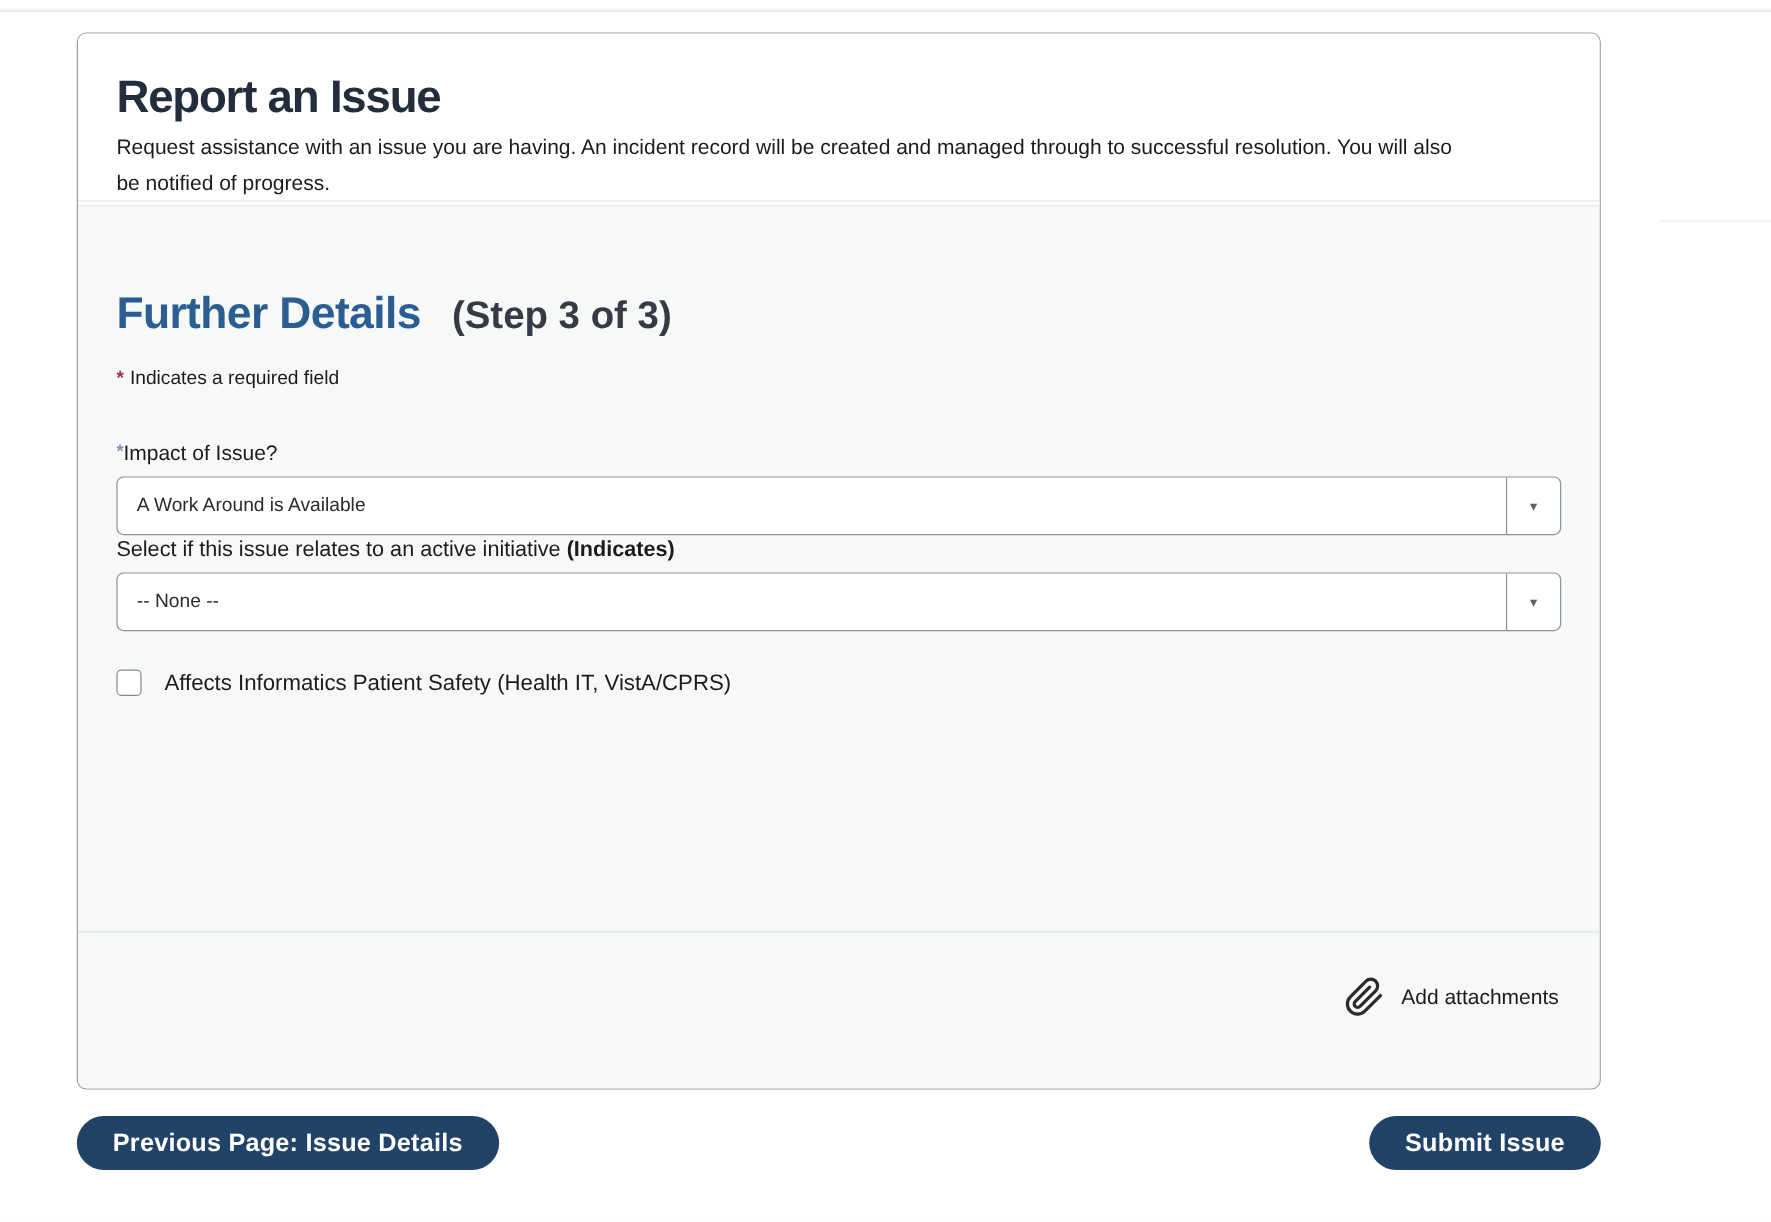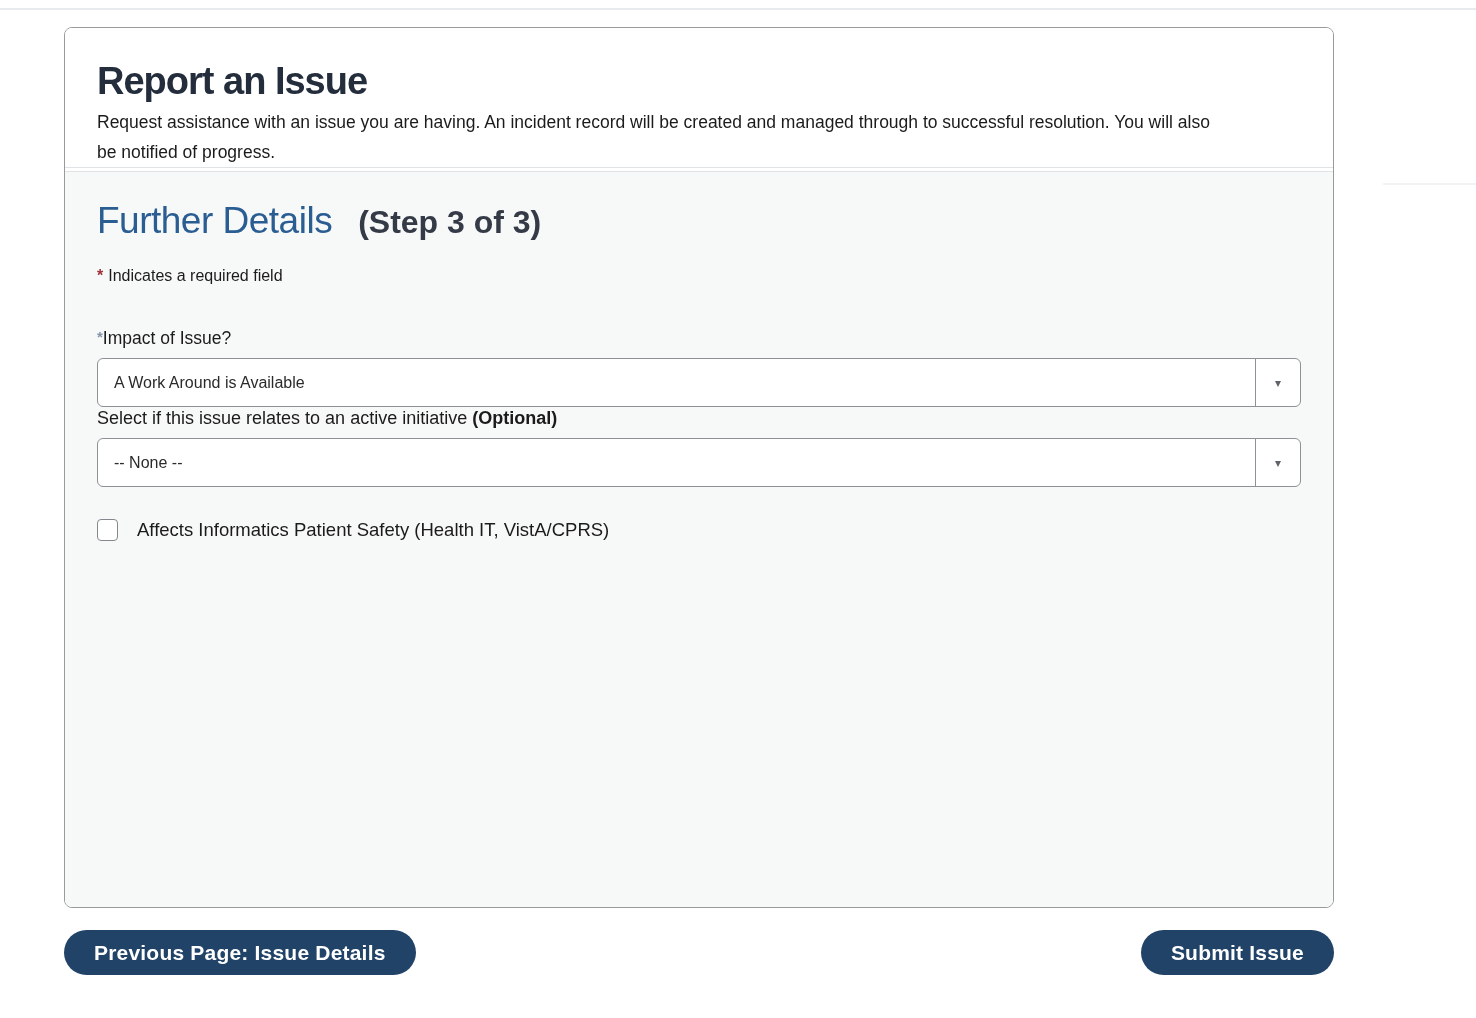--- a/index.html
+++ b/index.html
@@ -39,21 +39,21 @@
     margin-top: 27px; font-size: 19.5px; font-weight: 700; line-height: 34px;
     color: #9e3139; max-width: 1210px;
   }
   .alert a {
     color: #2f6fb2; text-decoration: none; font-weight: 700; cursor: pointer;
   }
   .divider { height: 5px; background: #ffffff; border-top: 1px solid #dfe3e6; border-bottom: 1px solid #dfe3e6; }
   .card-body { flex: 1; background: #f7f8f8; padding: 28px 32px 0 32px; }
   .section-title-row { display: flex; align-items: baseline; }
   .section-title-row h2 {
-    font-size: 37px; font-weight: 400; letter-spacing: -0.5px; color: #2a5d92;
+    font-size: 37px; font-weight: 700; letter-spacing: -0.5px; color: #2a5d92; margin-top: 40px;
   }
   .step {
     margin-left: 26px; font-size: 32px; font-weight: 700; color: #343b46;
   }
   .req-note { margin-top: 24px; font-size: 16px; line-height: 20px; }
   .ast-red { color: #9e3139; font-weight: 700; margin-right: 5px; }
   .field-label { display: block; margin-top: 40px; font-size: 17.5px; line-height: 22px; color: #1b1b1b; }
   .ast-blue { color: #8494ab; font-weight: 700; font-size: 15px; vertical-align: 2px; }
   .select {
     margin-top: 9px; height: 49px; width: 100%;
@@ -120,31 +120,39 @@
     </div>
 
     <p class="req-note"><span class="ast-red">*</span><span>Indicates a required field</span></p>
 
     <label class="field-label"><span class="ast-blue">*</span><span>Impact of Issue?</span></label>
     <div class="select" role="combobox">
       <span class="select-value">A Work Around is Available</span>
       <span class="select-caret">▾</span>
     </div>
 
-    <label class="opt-label"><span>Select if this issue relates to an active initiative </span><span class="opt-bold">(Optional)</span></label>
+    <label class="opt-label"><span>Select if this issue relates to an active initiative </span><span class="opt-bold">(Indicates)</span></label>
     <div class="select" role="combobox">
       <span class="select-value">-- None --</span>
       <span class="select-caret">▾</span>
     </div>
 
     <div class="checkbox-row">
       <span class="checkbox" role="checkbox" aria-checked="false"></span>
       <span class="cb-label">Affects Informatics Patient Safety (Health IT, VistA/CPRS)</span>
     </div>
   </div>
 
+  <div class="card-footer">
+    <div class="attach">
+      <svg viewBox="0 0 24 24" fill="none" stroke="#2b2b2b" stroke-width="1.9" stroke-linecap="round" stroke-linejoin="round">
+        <path d="M21.44 11.05l-9.19 9.19a6 6 0 0 1-8.49-8.49l9.19-9.19a4 4 0 0 1 5.66 5.66l-9.2 9.19a2 2 0 0 1-2.83-2.83l8.49-8.48"></path>
+      </svg>
+      <span>Add attachments</span>
+    </div>
+  </div>
 
 </div>
 
 <div class="actions">
   <button class="pill-btn">Previous Page: Issue Details</button>
   <button class="pill-btn">Submit Issue</button>
 </div>
 
 </body></html>

